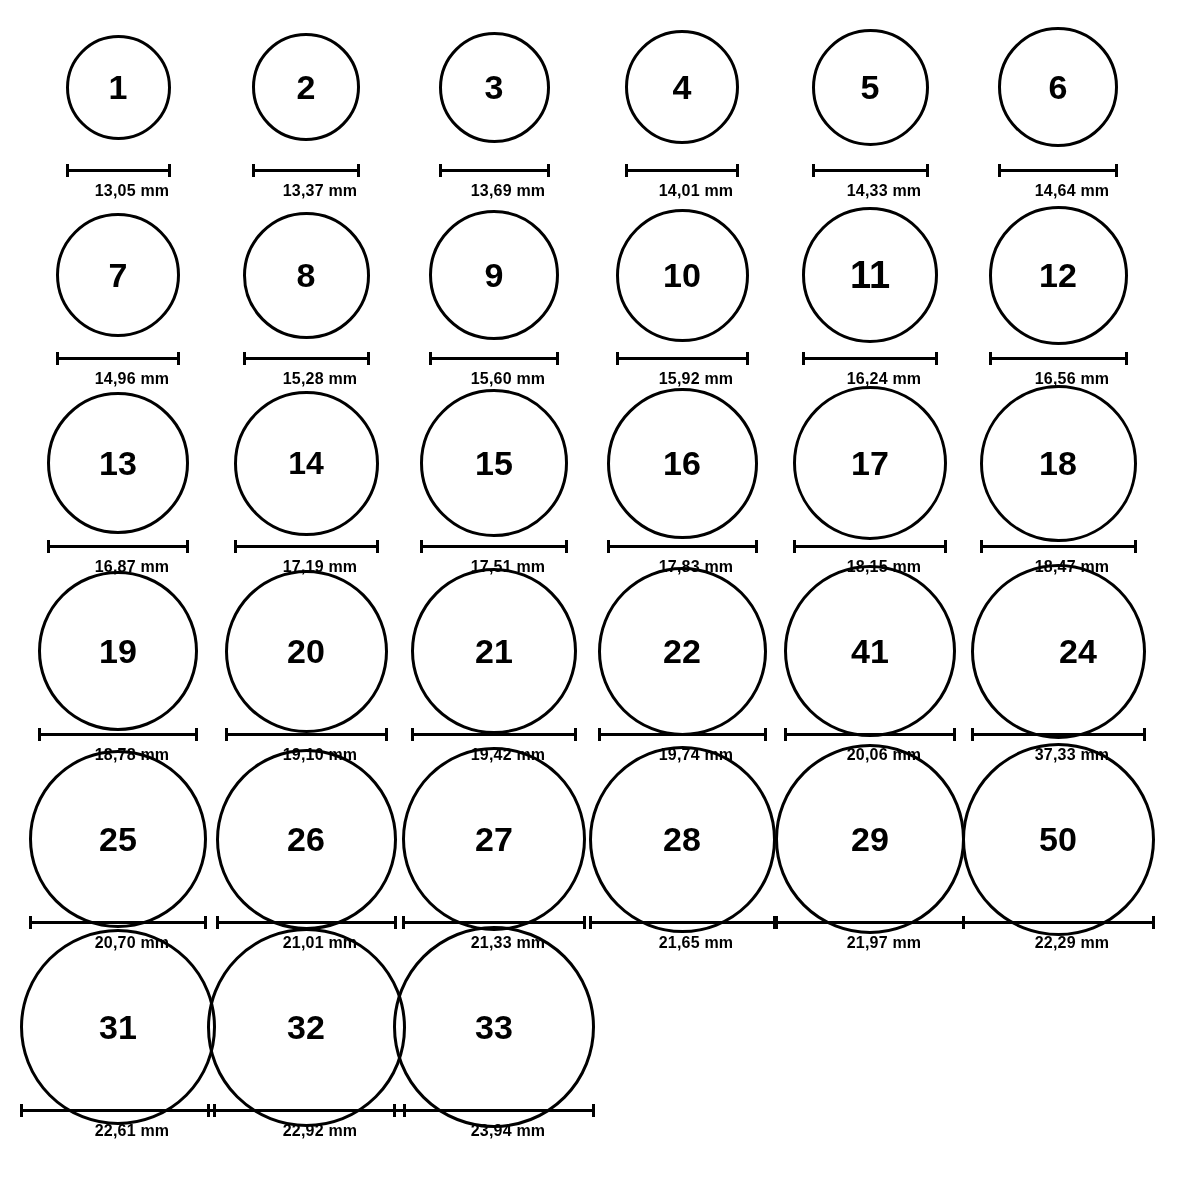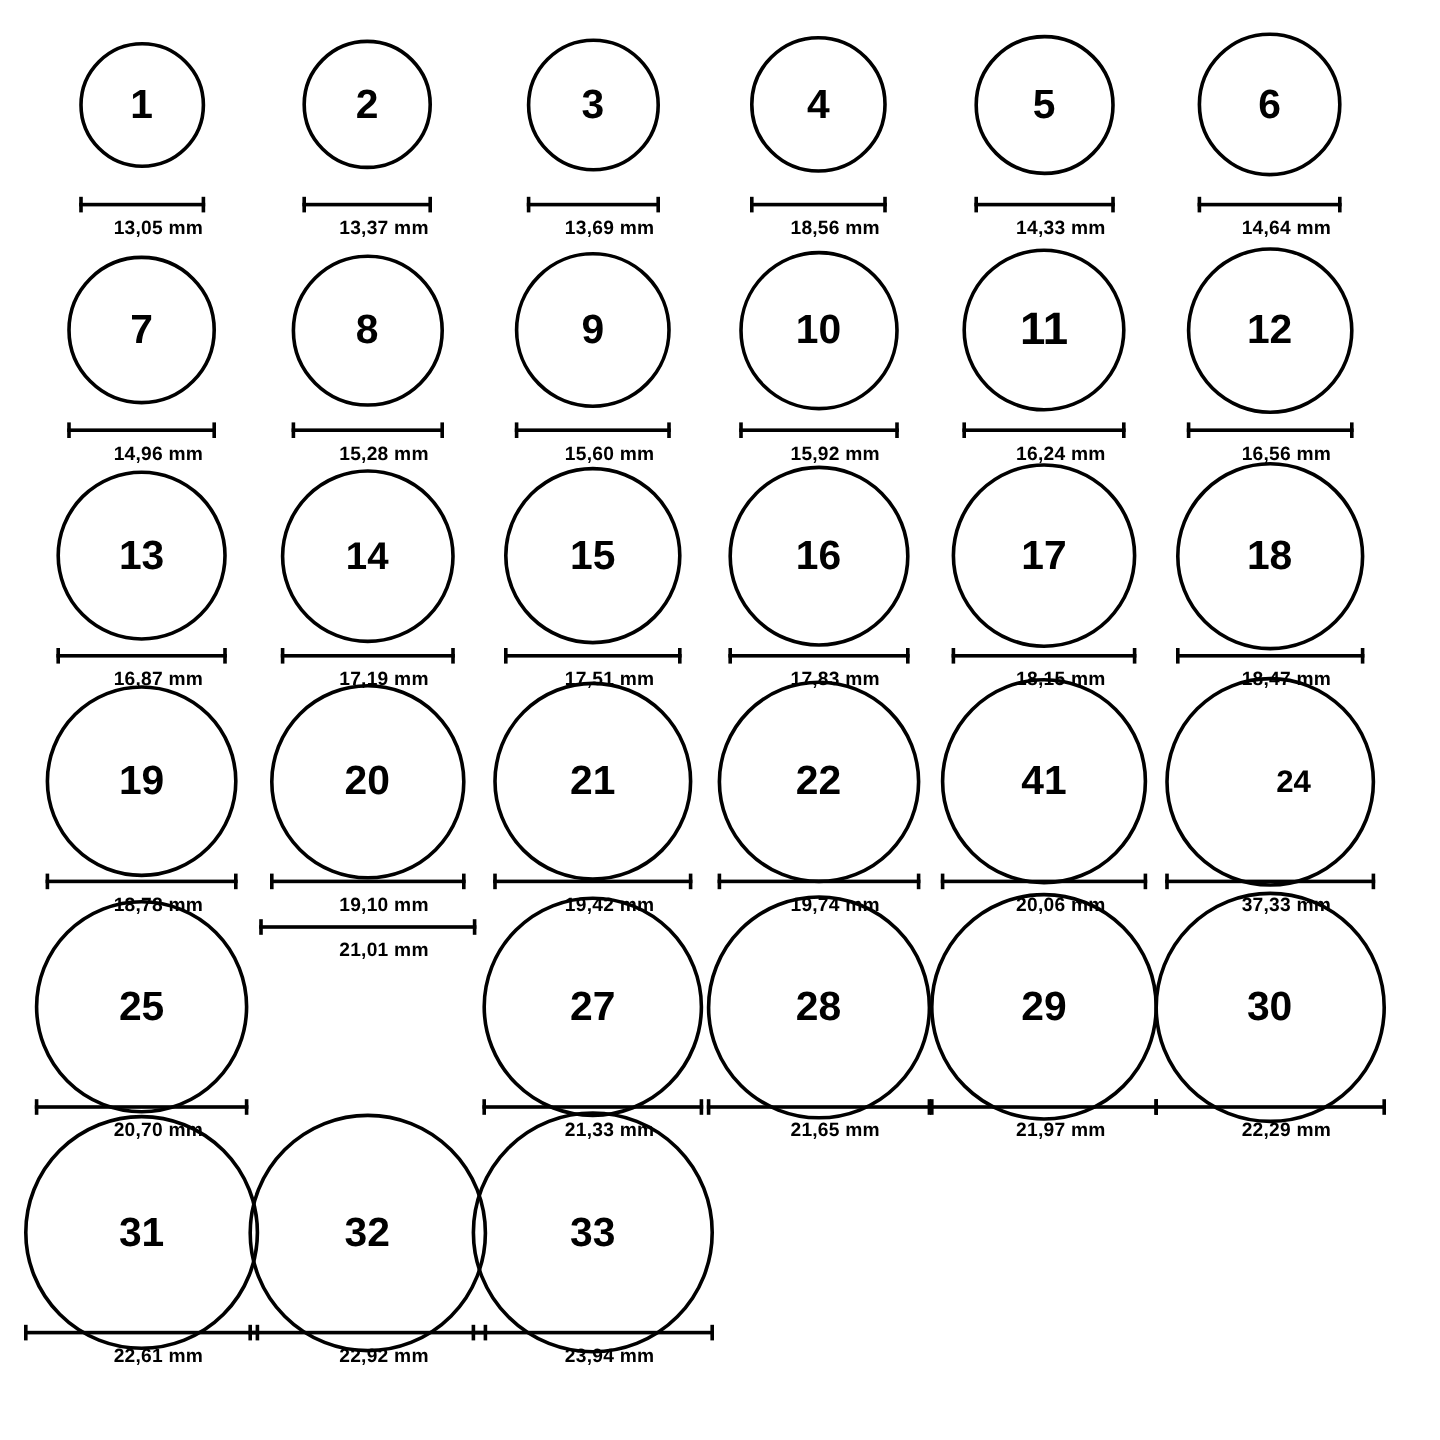--- a/index.html
+++ b/index.html
@@ -133,21 +133,21 @@
         <div class="circle-wrap">
           <div class="circle" style="width: 114px; height: 114px;">
             <span style="font-size: 34px;">4</span>
           </div>
         </div>
         <div class="ruler" style="width: 114px;">
           <div class="bar"></div>
           <div class="cap left"></div>
           <div class="cap right"></div>
         </div>
-        <div class="mm">18,56 mm</div>
+        <div class="mm">14,01 mm</div>
       </div>
       <div class="cell">
         <div class="circle-wrap">
           <div class="circle" style="width: 117px; height: 117px;">
             <span style="font-size: 34px;">5</span>
           </div>
         </div>
         <div class="ruler" style="width: 117px;">
           <div class="bar"></div>
           <div class="cap left"></div>
@@ -391,21 +391,21 @@
         <div class="ruler" style="width: 172px;">
           <div class="bar"></div>
           <div class="cap left"></div>
           <div class="cap right"></div>
         </div>
         <div class="mm">20,06 mm</div>
       </div>
       <div class="cell">
         <div class="circle-wrap">
           <div class="circle" style="width: 175px; height: 175px;">
-            <span style="font-size: 26px; margin-left: 40px;">24</span>
+            <span style="font-size: 34px; margin-left: 40px;">24</span>
           </div>
         </div>
         <div class="ruler" style="width: 175px;">
           <div class="bar"></div>
           <div class="cap left"></div>
           <div class="cap right"></div>
         </div>
         <div class="mm">37,33 mm</div>
       </div>
     </div>
@@ -417,20 +417,25 @@
           </div>
         </div>
         <div class="ruler" style="width: 178px;">
           <div class="bar"></div>
           <div class="cap left"></div>
           <div class="cap right"></div>
         </div>
         <div class="mm">20,70 mm</div>
       </div>
       <div class="cell">
+        <div class="circle-wrap">
+          <div class="circle" style="width: 181px; height: 181px;">
+            <span style="font-size: 34px;">26</span>
+          </div>
+        </div>
         <div class="ruler" style="width: 181px;">
           <div class="bar"></div>
           <div class="cap left"></div>
           <div class="cap right"></div>
         </div>
         <div class="mm">21,01 mm</div>
       </div>
       <div class="cell">
         <div class="circle-wrap">
           <div class="circle" style="width: 184px; height: 184px;">
@@ -466,21 +471,21 @@
         <div class="ruler" style="width: 190px;">
           <div class="bar"></div>
           <div class="cap left"></div>
           <div class="cap right"></div>
         </div>
         <div class="mm">21,97 mm</div>
       </div>
       <div class="cell">
         <div class="circle-wrap">
           <div class="circle" style="width: 193px; height: 193px;">
-            <span style="font-size: 34px;">30</span>
+            <span style="font-size: 34px;">50</span>
           </div>
         </div>
         <div class="ruler" style="width: 193px;">
           <div class="bar"></div>
           <div class="cap left"></div>
           <div class="cap right"></div>
         </div>
         <div class="mm">22,29 mm</div>
       </div>
     </div>

